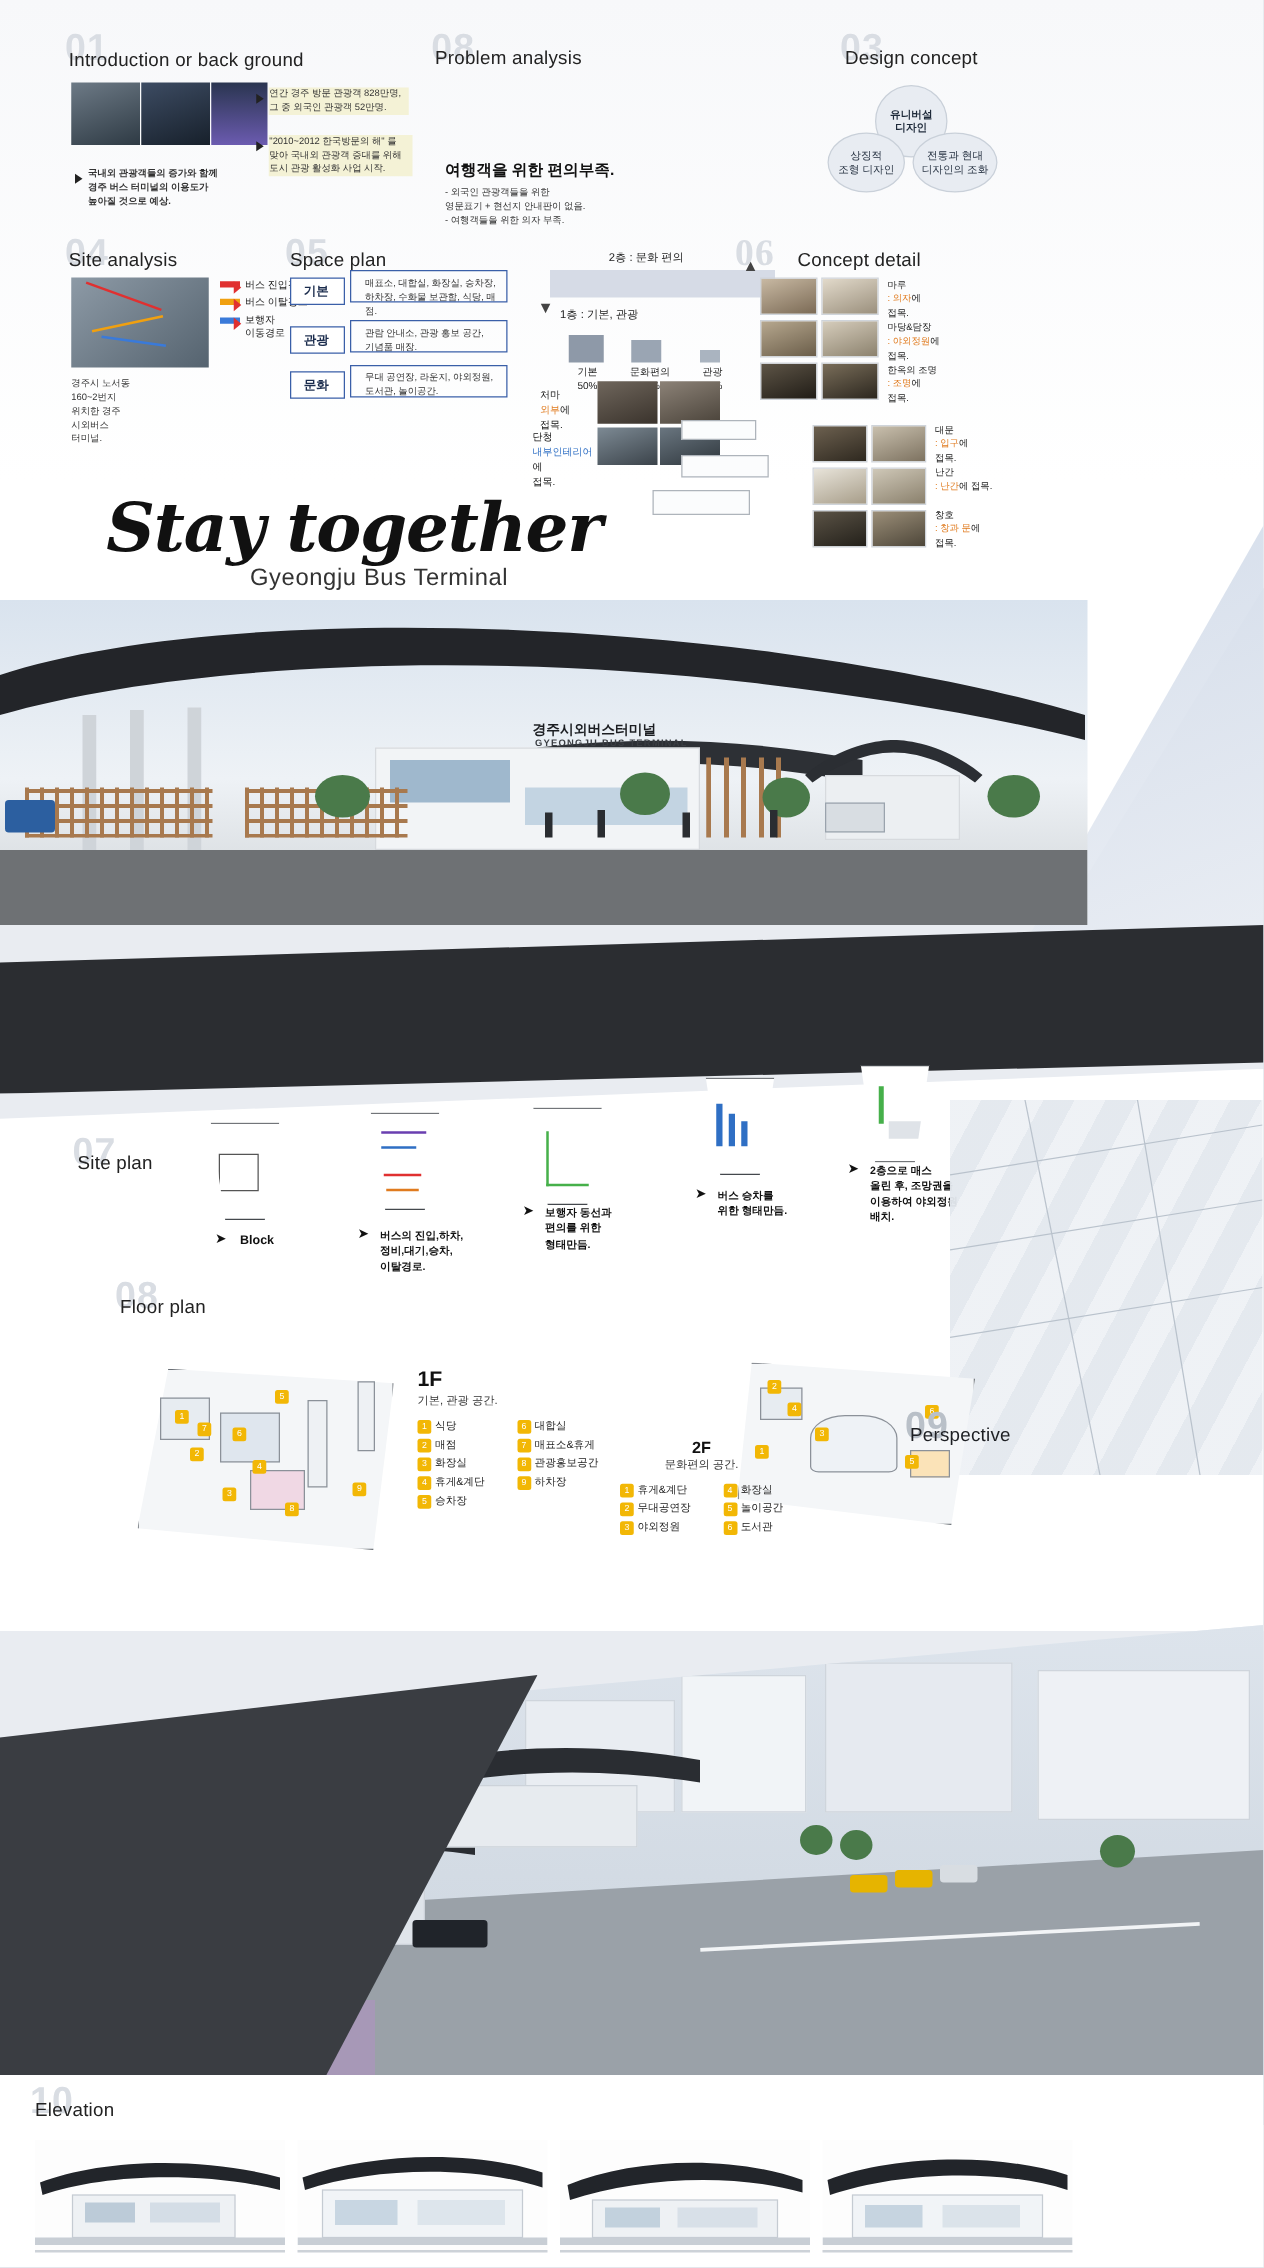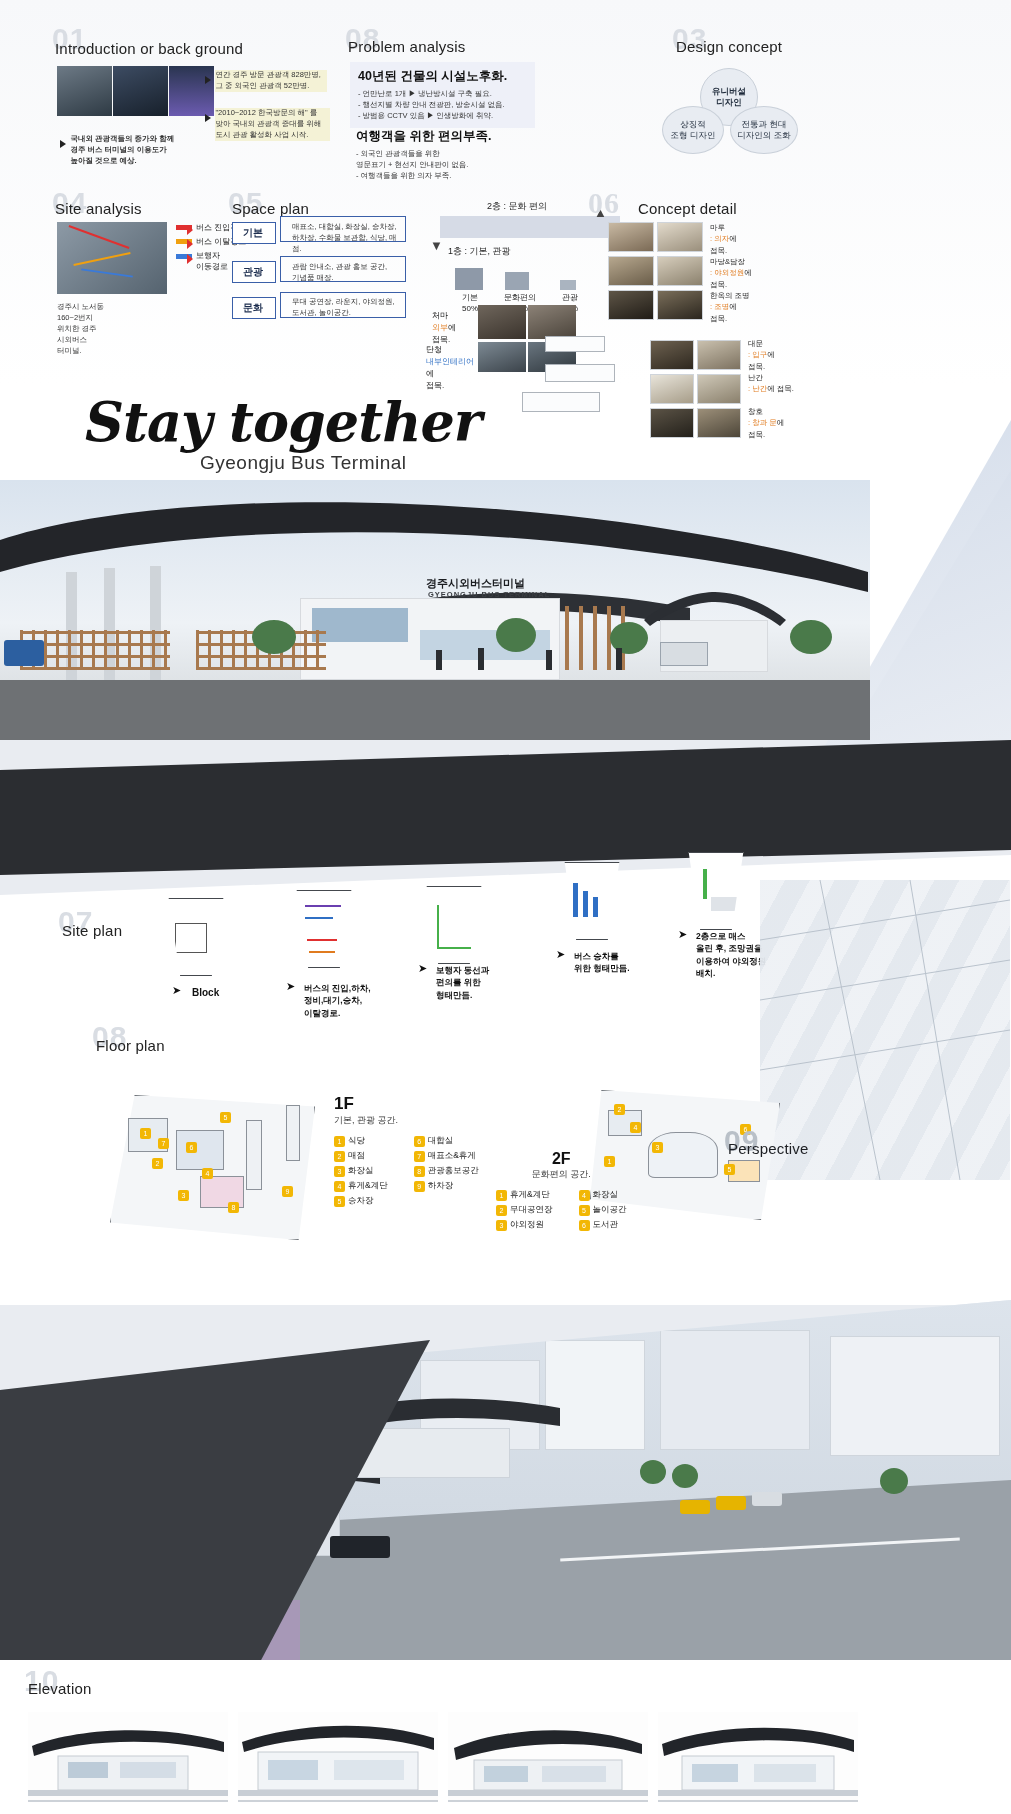--- a/index.html
+++ b/index.html
@@ -172,26 +172,20 @@
   <div style="position:absolute; left:60px; top:134px; width:145px;">
     <span class="arrow-r" style="color:#222;"></span>
     <span class="tiny" style="white-space:pre-line; display:inline-block; width:132px; vertical-align:top; font-weight:bold;">국내외 관광객들의 증가와 함께
 경주 버스 터미널의 이용도가
 높아질 것으로 예상.</span>
   </div>
 
   <div class="num" style="left:345px; top:22px;">08</div>
   <div class="sec-title" style="left:348px; top:38px;">Problem analysis</div>
 
-  <div style="position:absolute; left:350px; top:62px; width:185px; background:#eef0f8; padding:6px 8px;">
-    <div class="kr-head">40년된 건물의 시설노후화.</div>
-    <div class="tiny" style="white-space:pre-line; margin-top:4px;">- 언만난로 1개 ▶ 냉난방시설 구축 필요.
-- 행선지별 차량 안내 전광판, 방송시설 없음.
-- 방범용 CCTV 있음 ▶ 인생방화에 취약.</div>
-  </div>
 
 
   <div style="position:absolute; left:356px; top:126px; width:175px; padding:2px 0;">
     <div class="kr-head">여행객을 위한 편의부족.</div>
     <div class="tiny" style="white-space:pre-line; margin-top:4px;">- 외국인 관광객들을 위한
   영문표기 + 현선지 안내판이 없음.
 - 여행객들을 위한 의자 부족.</div>
   </div>
 
   <div class="num" style="left:672px; top:22px;">03</div>
@@ -512,21 +506,21 @@
   <div style="position:absolute;left:648px;top:1132px;width:70px;height:46px;border:1px solid #8b9199;background:#eef2f6;border-radius:40% 40% 10% 10%;"></div>
   <div style="position:absolute;left:728px;top:1160px;width:32px;height:22px;border:1px solid #8b9199;background:#fbe3b8;"></div>
   <div class="ft-num" style="position:absolute;left:604px;top:1156px;">1</div>
   <div class="ft-num" style="position:absolute;left:614px;top:1104px;">2</div>
   <div class="ft-num" style="position:absolute;left:652px;top:1142px;">3</div>
   <div class="ft-num" style="position:absolute;left:630px;top:1122px;">4</div>
   <div class="ft-num" style="position:absolute;left:724px;top:1164px;">5</div>
   <div class="ft-num" style="position:absolute;left:740px;top:1124px;">6</div>
 
   <div style="position:absolute; left:496px; top:1150px;">
-    <div style="font-size:16px; font-weight:bold; color:#111; text-align:center;">2F</div>
+    <div style="font-size:13px; font-weight:bold; color:#111; text-align:center;">2F</div>
     <div style="font-size:9px; color:#333; margin-bottom:8px; text-align:center;">문화편의 공간.</div>
     <div style="display:flex; gap:26px;">
       <div>
         <div class="ft-row">
             <span class="ft-num">1</span>
             <span>휴게&amp;계단</span>
           </div>
         <div class="ft-row">
             <span class="ft-num">2</span>
             <span>무대공연장</span>

